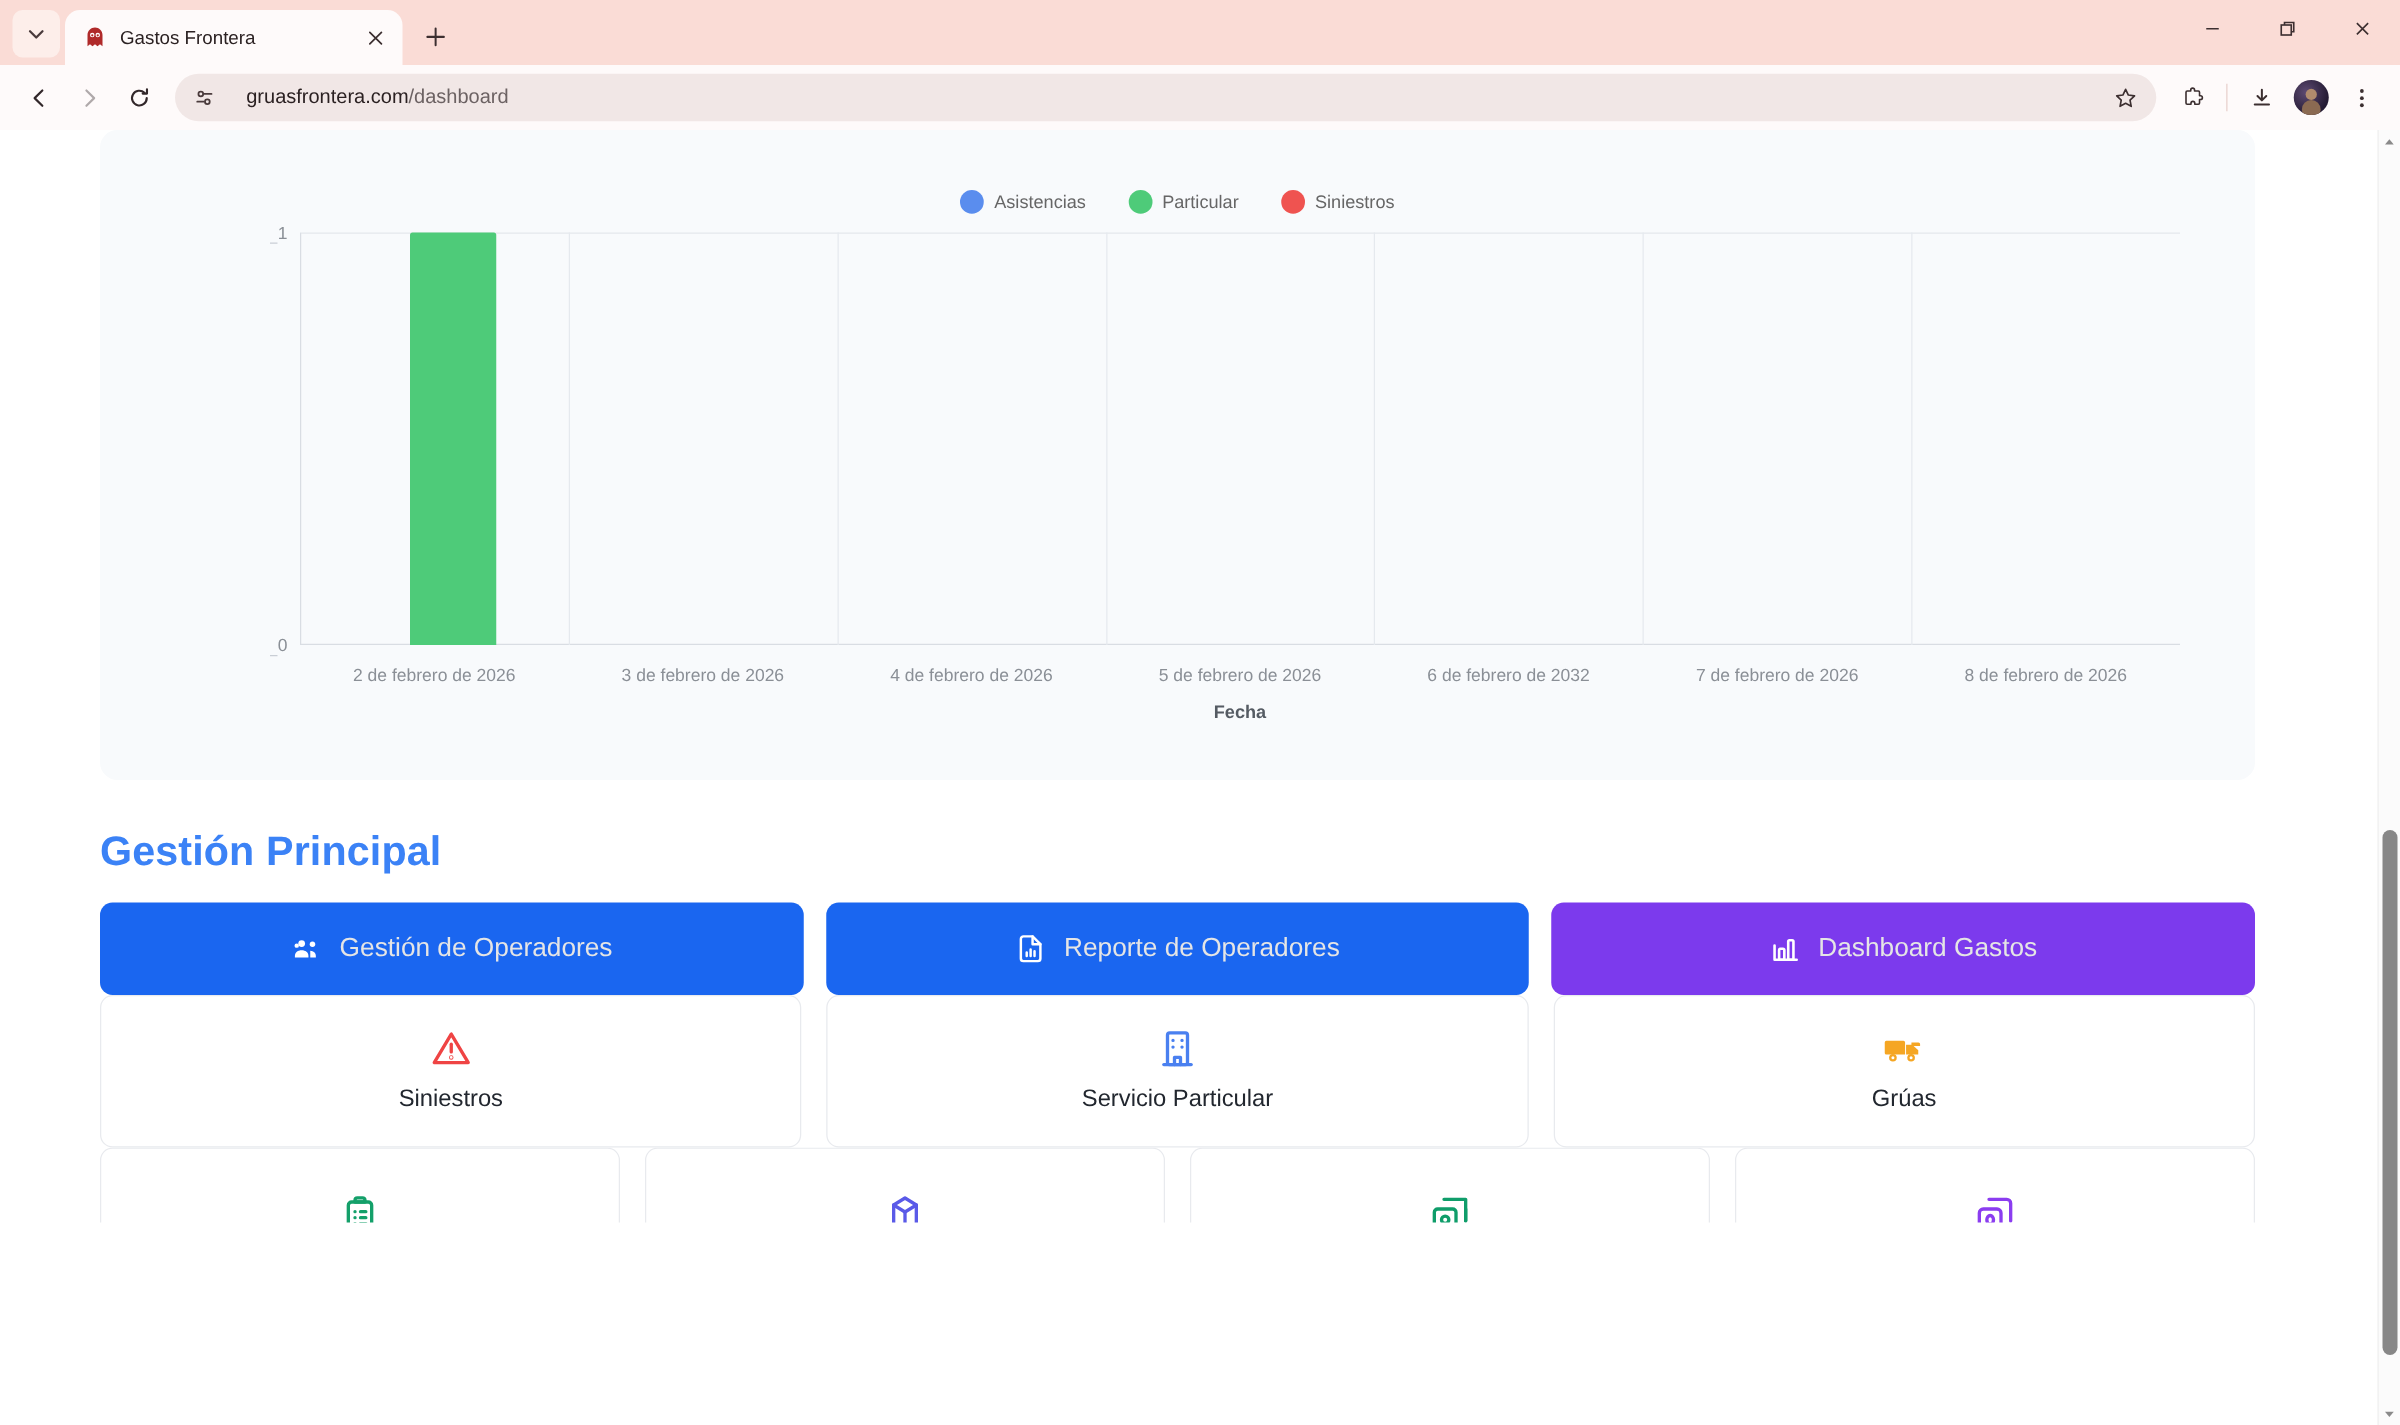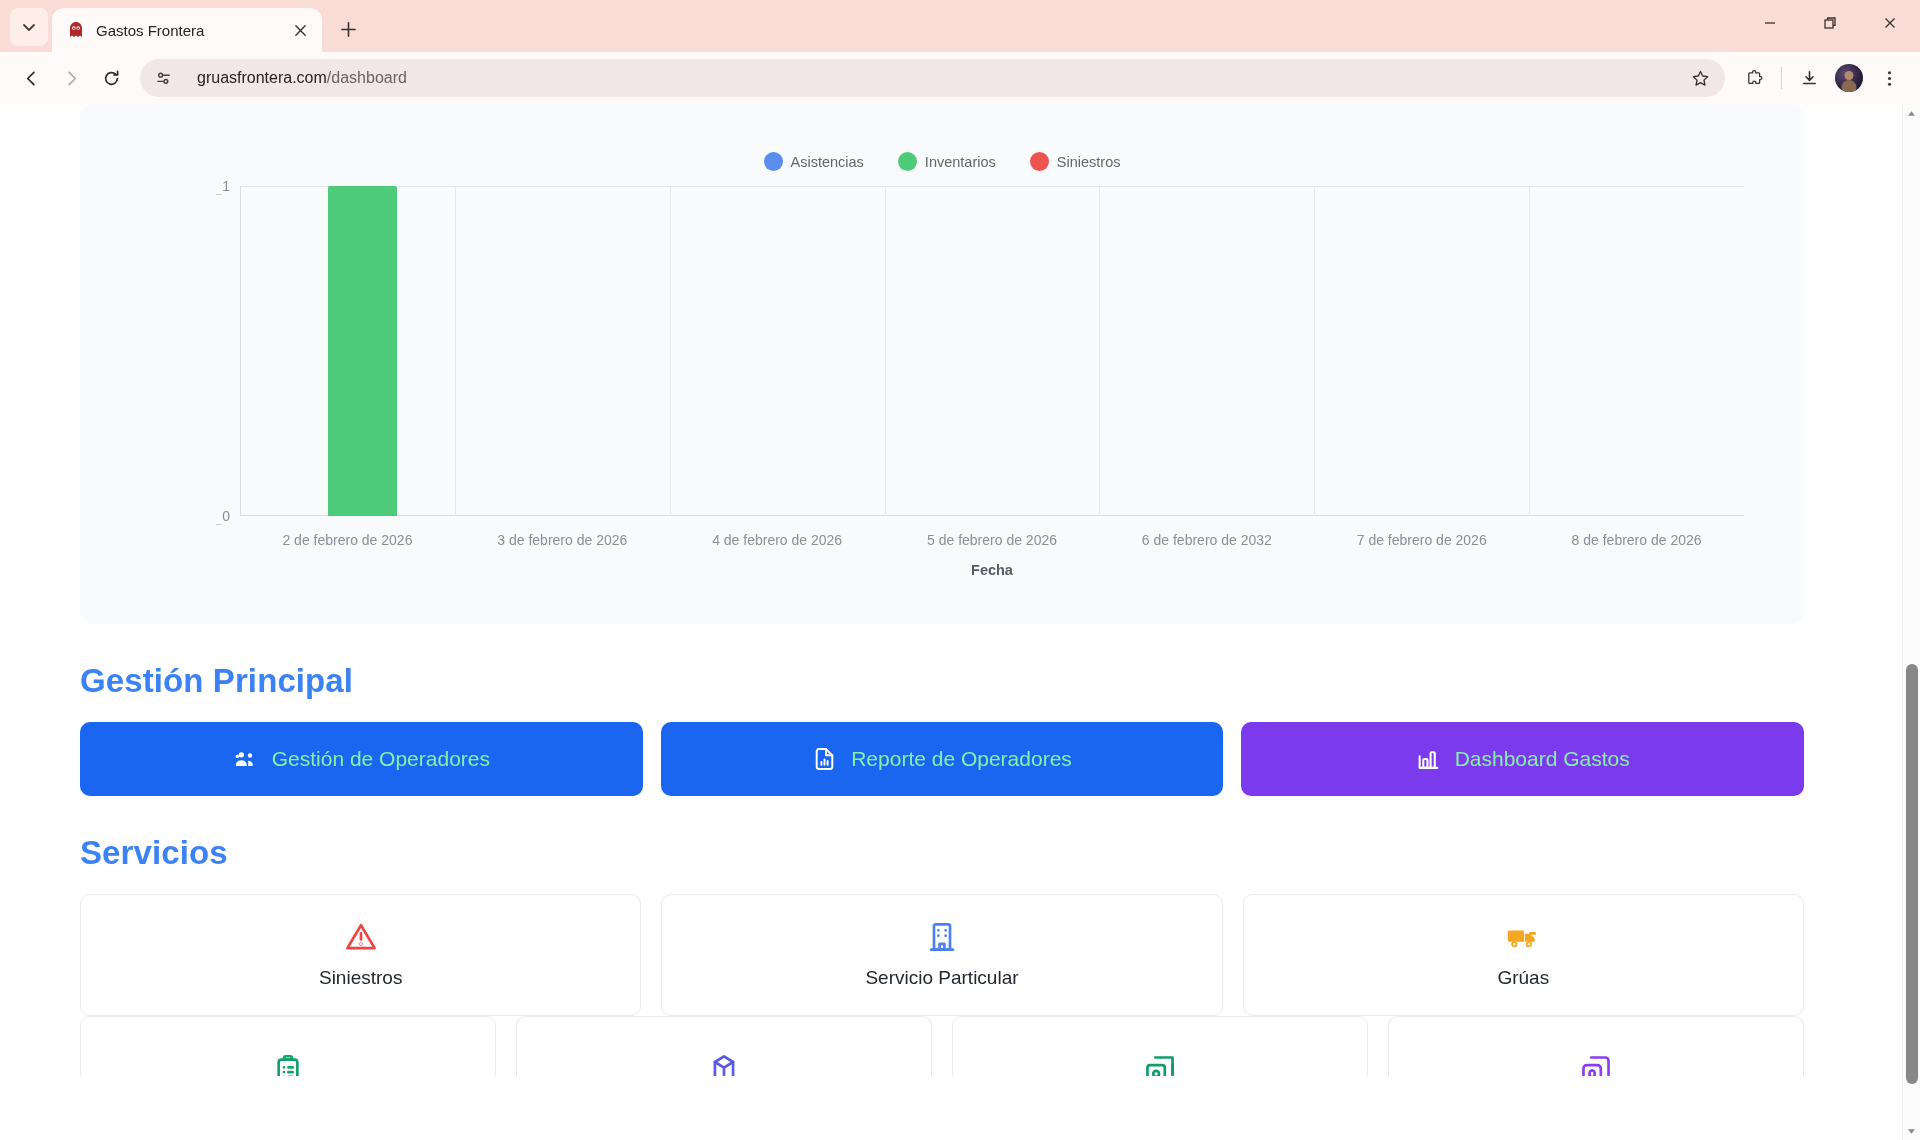--- a/index.html
+++ b/index.html
@@ -244,21 +244,21 @@
     margin: 38px 0 22px 0;
     letter-spacing: .1px;
   }
   .btn-row { display: flex; gap: 18px; }
   .big-btn {
     flex: 1;
     height: 74px;
     border-radius: 10px;
     display: flex; align-items: center; justify-content: center;
     gap: 14px;
-    color: #86efac;
+    color: #e5e5e5;
     font-size: 21px;
     cursor: pointer;
     border: none;
     font-family: "Liberation Sans", sans-serif;
   }
   .big-btn svg { width: 25px; height: 25px; }
 
   .card-row { display: flex; gap: 20px; }
   .tile {
     flex: 1;
@@ -425,21 +425,21 @@
             <div class="chart-title-cut"></div>
           </div>
 
           <div class="legend" id="legend">
               <div class="legend-item">
                 <span class="legend-dot" style="background:#5a8dee"></span>
                 <span class="legend-label">Asistencias</span>
               </div>
               <div class="legend-item">
                 <span class="legend-dot" style="background:#4ecb79"></span>
-                <span class="legend-label">Inventarios</span>
+                <span class="legend-label">Particular</span>
               </div>
               <div class="legend-item">
                 <span class="legend-dot" style="background:#ef5350"></span>
                 <span class="legend-label">Siniestros</span>
               </div>
             </div>
 
           <div class="plot" id="plot">
             <div class="plot-frame"></div>
             <div class="ylabel">Cantidad</div>
@@ -492,21 +492,20 @@
                 <svg viewBox="0 0 24 24" fill="none" stroke="currentColor" stroke-width="2" stroke-linecap="round" stroke-linejoin="round">
                   <path d="M3.5 20.5V9.5M3.5 20.5h17"></path>
                   <rect x="7" y="12" width="4" height="8.5" rx="1"></rect>
                   <rect x="14" y="5.5" width="4" height="15" rx="1"></rect>
                 </svg>
               </span>
               <span>Dashboard Gastos</span>
             </button>
           </div>
 
-        <h2 class="section-title">Servicios</h2>
         <div class="card-row" id="servicios-tiles">
             <div class="tile">
               <span class="tile-icon" style="color:#ef4444;width:32px;height:32px">
                 <svg viewBox="0 0 24 24" fill="none" stroke="currentColor" stroke-width="2" stroke-linecap="round" stroke-linejoin="round">
                   <path d="M12 3.2 1.8 20.3h20.4z"></path>
                   <path d="M12 9.3v4.6"></path>
                   <circle cx="12" cy="17.2" r=".25" stroke-width="2.2"></circle>
                 </svg>
               </span>
               <span class="tile-label">Siniestros</span>

